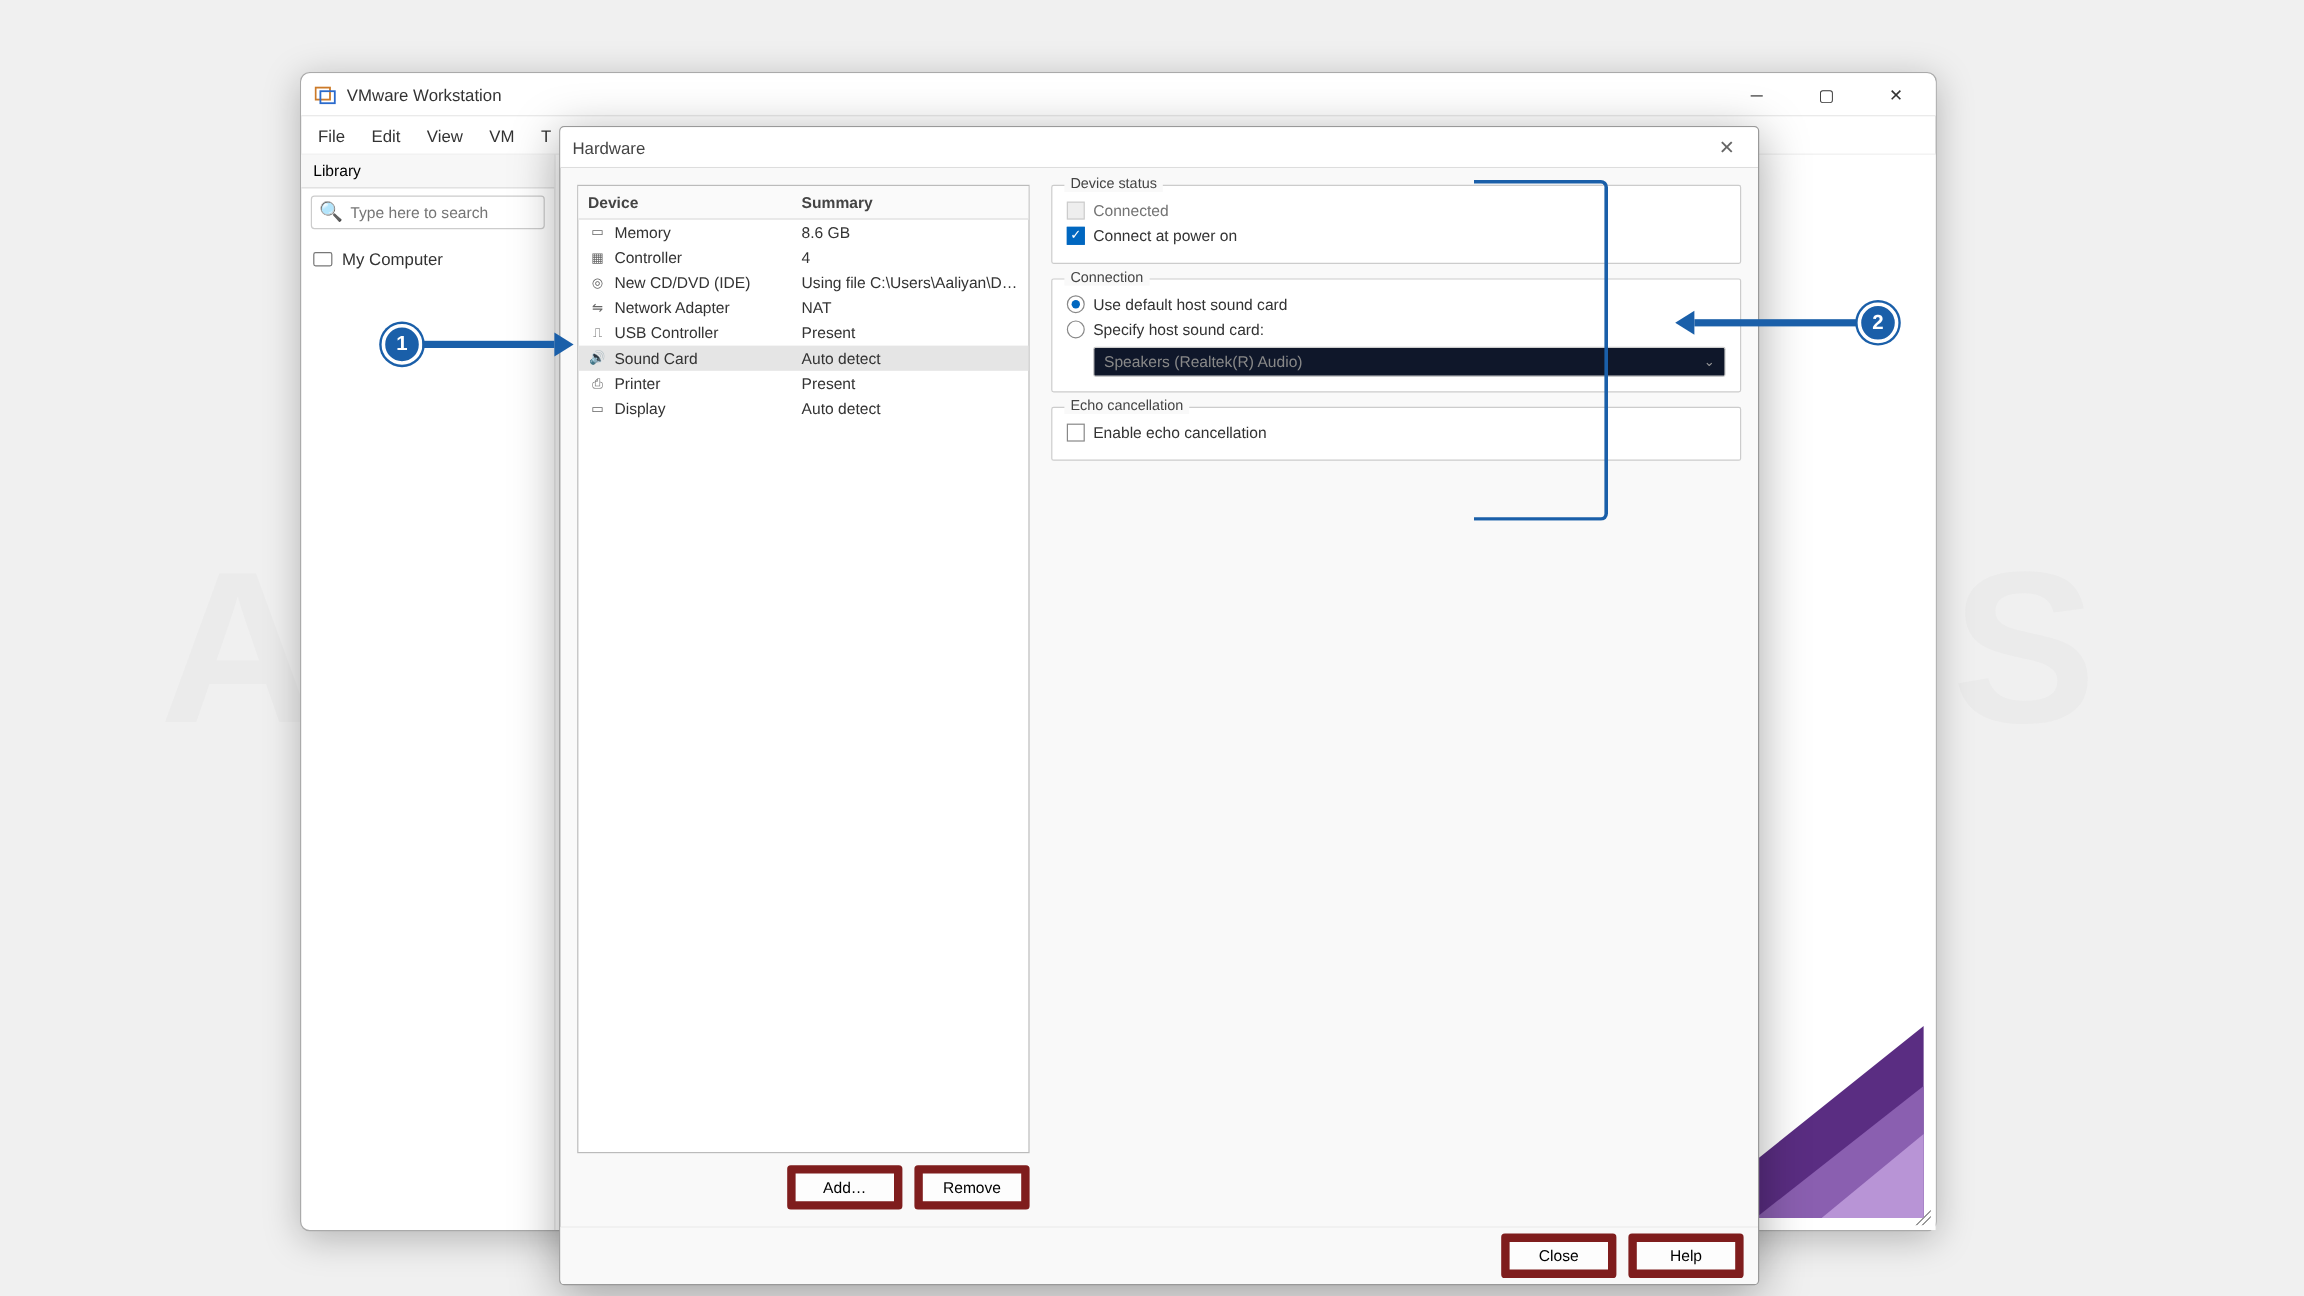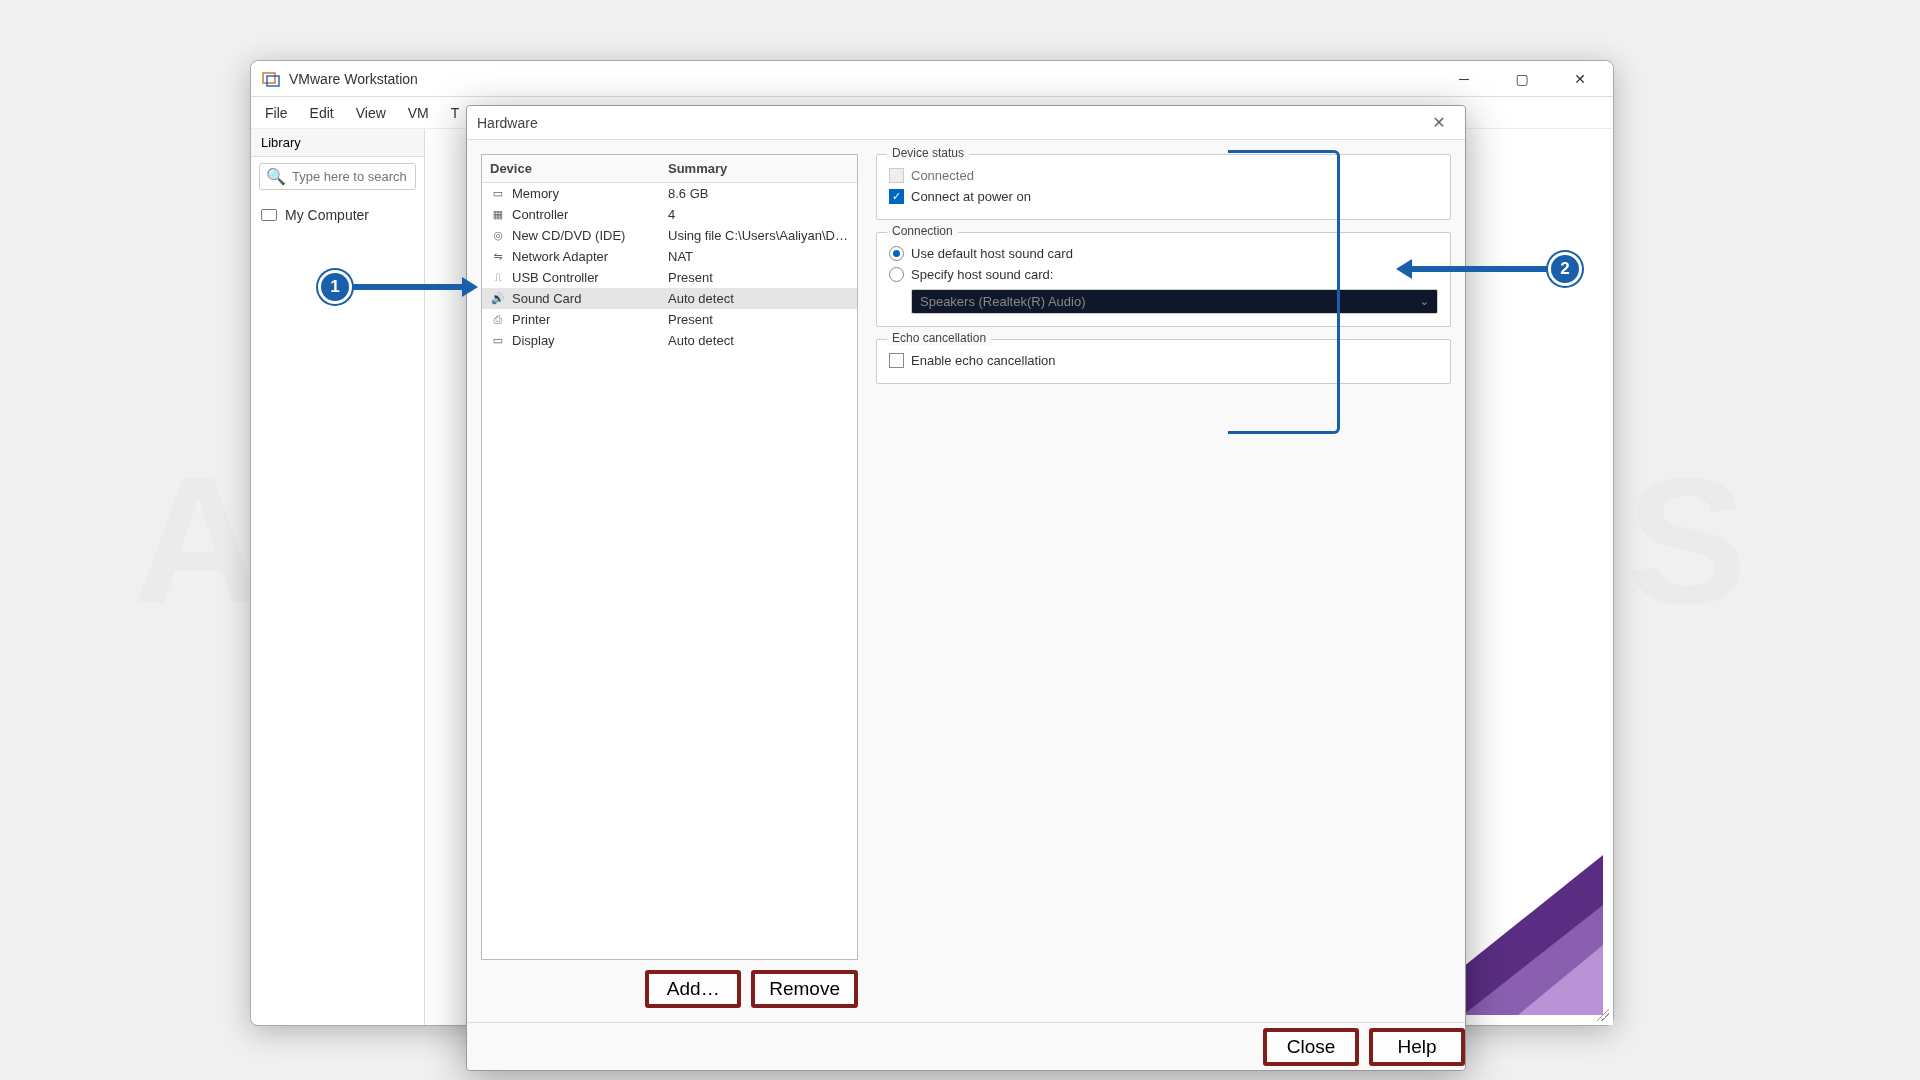--- a/index.html
+++ b/index.html
@@ -17,21 +17,21 @@
   }
   .titlebar .app-icon { width: 20px; height: 20px; margin-right: 8px; display:flex; align-items:center; justify-content:center;}
   .titlebar .title { font-size: 14px; color: #333; flex: 1; }
   .win-controls { display: flex; height: 100%; }
   .win-btn { width: 58px; display:flex; align-items:center; justify-content:center; font-size:14px; color:#333; }
 
   .menubar { height: 32px; display: flex; align-items: center; padding: 0 10px; gap: 14px; font-size: 14px; color:#333; border-bottom:1px solid #eee;}
   .menubar span { padding: 2px 4px; }
 
   .body-row { display: flex; height: calc(100% - 68px); }
-  .sidebar { width: 174px; border-right: 1px solid #ddd; display:flex; flex-direction:column; }
+  .sidebar { width: 212px; border-right: 1px solid #ddd; display:flex; flex-direction:column; }
   .sidebar-header { padding: 6px 10px; font-size:13px; border-bottom:1px solid #ddd; background:#f7f7f7;}
   .search-wrap { padding: 6px 8px; }
   .search { display:flex; align-items:center; border:1px solid #ccc; border-radius:3px; padding:3px 6px; background:#fff;}
   .search input { border:none; outline:none; font-size:13px; width:100%; color:#666; }
   .tree { padding: 8px 10px; font-size:14px; }
   .tree-item { display:flex; align-items:center; gap:8px; padding:3px 0; color:#333; }
   .tree-icon { width:16px; height:12px; border:1px solid #777; border-radius:2px; position:relative; }
   .content-area { flex:1; position:relative; background:#fff; }
   .vmware-logo { position:absolute; right:10px; bottom:10px; width:200px; height:160px; }
   .vmware-logo .tri { position:absolute; width:0;height:0; border-style:solid; }
@@ -57,37 +57,37 @@
   .device-list { flex:1; border:1px solid #bbb; background:#fff; display:flex; flex-direction:column; }
   .device-head { display:flex; font-size:13px; font-weight:600; color:#444; border-bottom:1px solid #ddd; background:#fafafa;}
   .device-head .c1 { width: 178px; padding:6px 8px; }
   .device-head .c2 { flex:1; padding:6px 8px; }
   .device-row { display:flex; font-size:13px; color:#333; align-items:center;}
   .device-row .c1 { width:178px; padding:3px 8px; display:flex; align-items:center; gap:6px; overflow:hidden; white-space:nowrap; text-overflow:ellipsis;}
   .device-row .c2 { flex:1; padding:3px 8px; overflow:hidden; white-space:nowrap; text-overflow:ellipsis;}
   .device-row.selected { background:#e5e5e5; }
   .dev-icon { width:16px; height:14px; display:inline-flex; align-items:center; justify-content:center; color:#666; font-size:11px; flex-shrink:0;}
   .device-btns { display:flex; justify-content:flex-end; gap:10px; padding:10px 0 0; }
-  .btn { min-width:96px; padding:4px 14px; font-size:19px; background:#fdfdfd; border:4px solid #7f1d1d; border-radius:3px; text-align:center; }
+  .btn { min-width:96px; padding:4px 14px; font-size:13px; background:#fdfdfd; border:7px solid #7f1d1d; border-radius:3px; text-align:center; }
 
   .settings-panel { flex:1; display:flex; flex-direction:column; gap:12px; position:relative;}
   .group { border:1px solid #ccc; border-radius:2px; background:#fff; padding:10px 12px 12px; position:relative;}
   .group .legend { position:absolute; top:-9px; left:10px; background:#f9f9f9; padding:0 5px; font-size:12px; color:#444;}
   .chk-row, .rad-row { display:flex; align-items:center; gap:7px; font-size:13px; color:#333; padding:3px 0;}
   .chk, .rad { width:15px; height:15px; border:1px solid #888; background:#fff; display:flex; align-items:center; justify-content:center; flex-shrink:0;}
   .rad { border-radius:50%; }
   .chk.checked { background:#0067c0; border-color:#0067c0; }
   .chk.checked::after { content:"✓"; color:#fff; font-size:11px; line-height:1;}
   .chk.disabled { background:#eee; border-color:#ccc;}
   .rad.checked::after { content:""; width:7px; height:7px; border-radius:50%; background:#0067c0;}
   .disabled-text { color:#737373; }
   .select-box { margin:4px 0 0 22px; border:1px solid #ccc; background:#0f172a; padding:4px 8px; display:flex; align-items:center; justify-content:space-between; font-size:13px; color:#888; border-radius:2px;}
   .select-box .chev { font-size:11px; color:#999;}
 
-  .hw-footer { height:48px; display:flex; align-items:center; justify-content:flex-end; gap:10px; padding:0 0; border-top:1px solid #ddd; background:#f9f9f9; border-radius:0 0 4px 4px;}
+  .hw-footer { height:48px; display:flex; align-items:center; justify-content:flex-end; gap:10px; padding:0 12px; border-top:1px solid #ddd; background:#f9f9f9; border-radius:0 0 4px 4px;}
 
   
   .callout { position:absolute; display:flex; align-items:center; z-index:50;}
   .callout.left { flex-direction:row; }
   .callout.right { flex-direction:row-reverse; }
   .bubble { width:34px; height:34px; border-radius:50%; background:#1a5fa9; color:#fff; font-weight:700; font-size:17px; display:flex; align-items:center; justify-content:center; border:3px solid #fff; box-shadow:0 0 0 2px #1a5fa9;}
   .arrow-line { height:6px; background:#1a5fa9; }
   .arrow-head { width:0; height:0; border-style:solid; }
   .callout.left .arrow-head { border-width:10px 0 10px 16px; border-color:transparent transparent transparent #1a5fa9; }
   .callout.right .arrow-head { border-width:10px 16px 10px 0; border-color:transparent #1a5fa9 transparent transparent; }

